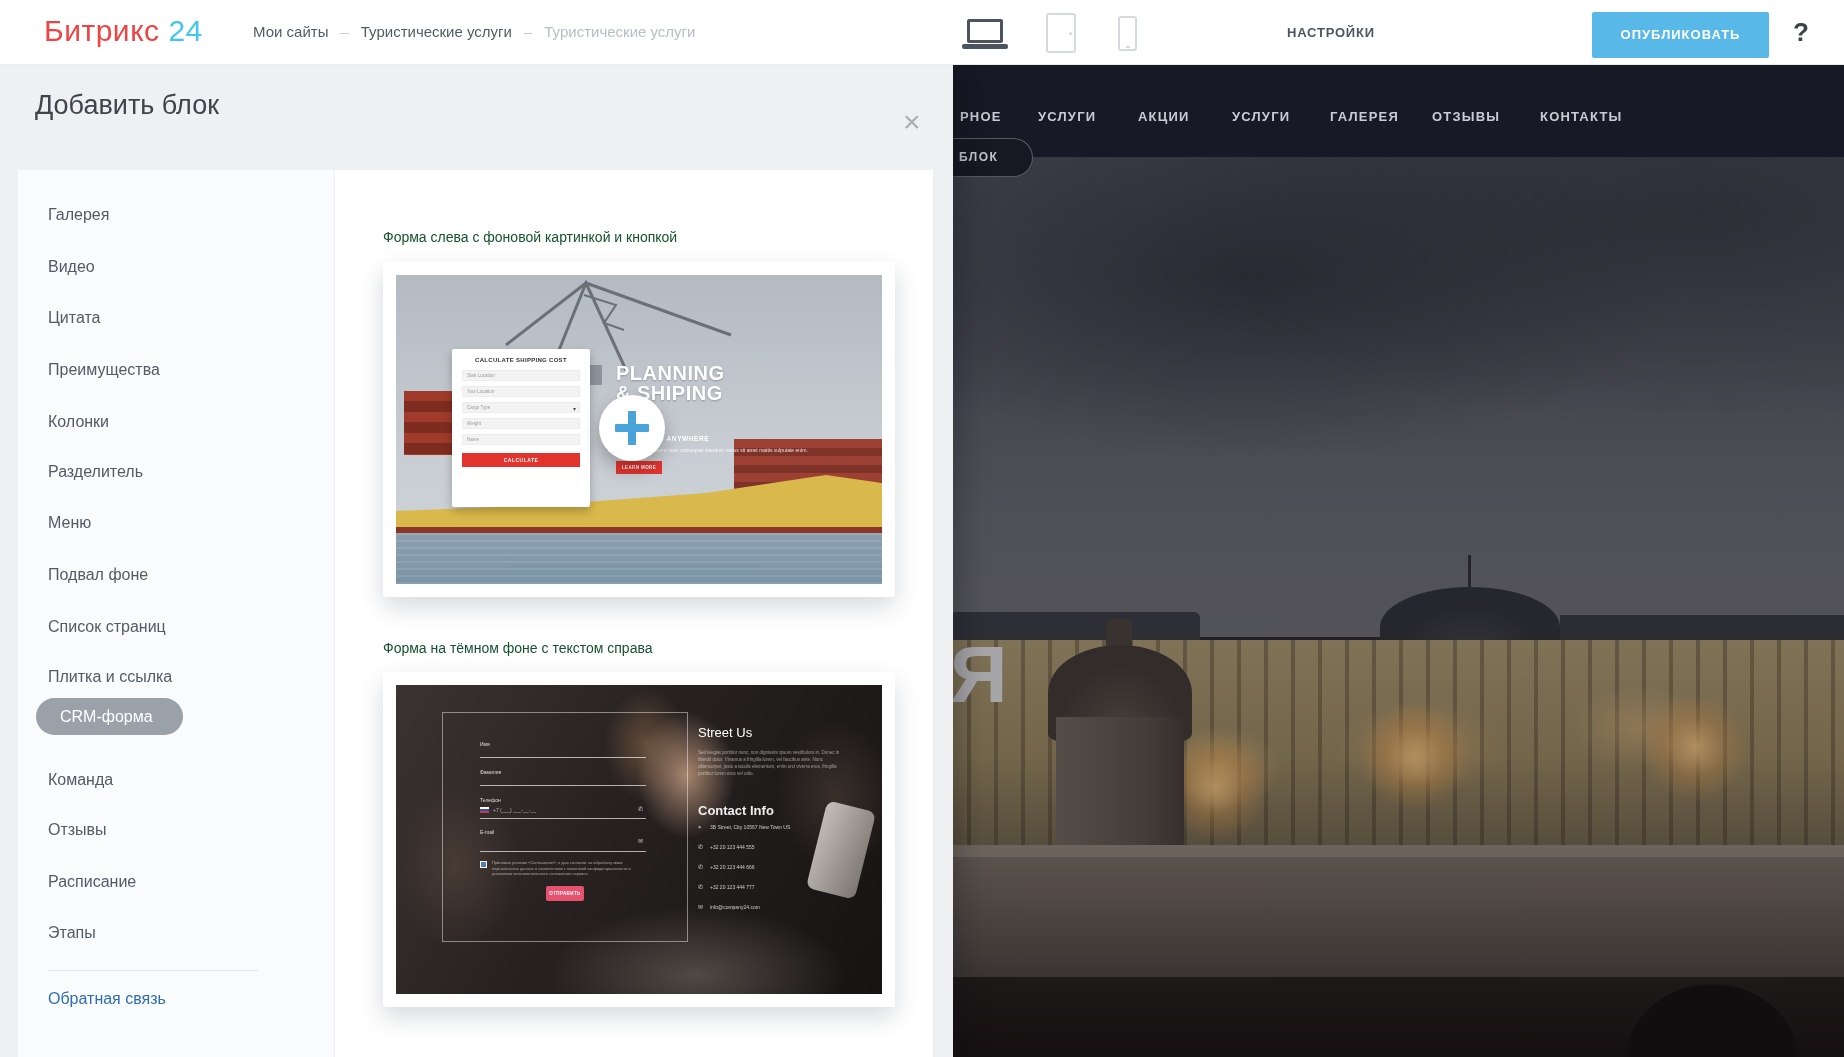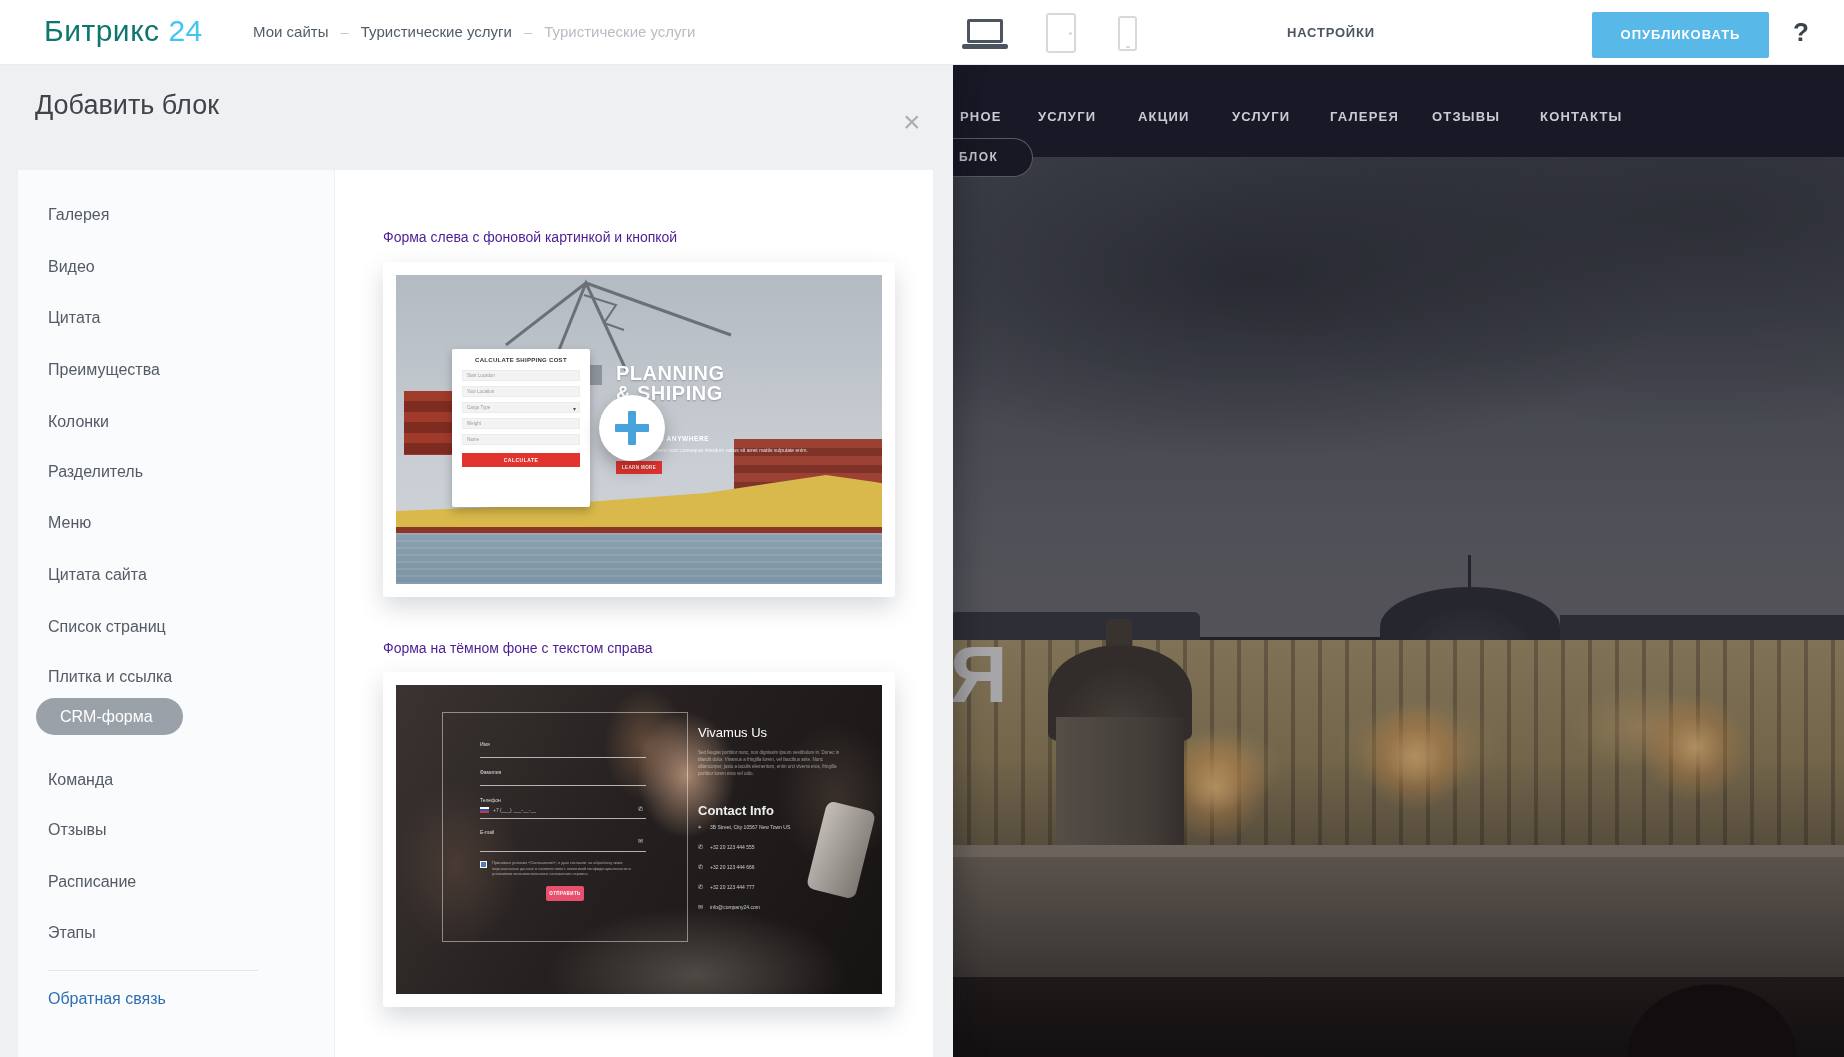--- a/index.html
+++ b/index.html
@@ -3,21 +3,21 @@
 <meta charset="utf-8">
 <style>
   html,body{margin:0;padding:0;background:#dfe2e5;}
   *{box-sizing:border-box;font-family:"Liberation Sans","DejaVu Sans",sans-serif;}
   .screen{position:relative;width:1844px;height:1057px;overflow:hidden;background:#eef0f2;}
   .abs{position:absolute;}
 
   
   .header{position:absolute;left:0;top:0;width:1844px;height:65px;background:#fff;border-bottom:1px solid #ececee;z-index:40;}
   .logo{position:absolute;left:44px;top:14px;font-size:30px;color:#4a5460;letter-spacing:.5px;cursor:pointer;}
-  .logo b{font-weight:400;color:#0f766e;}
+  .logo b{font-weight:400;color:#ef4444;}
   .logo span{color:#41c6f1;}
   .crumbs{position:absolute;left:253px;top:23px;font-size:15px;color:#525c66;}
   .crumbs span{margin-right:12px;}
   .crumb-sep{color:#c6cbd0;margin-right:12px;}
   .crumb-muted{color:#b7bdc4;}
   .dev-laptop{position:absolute;left:962px;top:19px;width:46px;height:30px;cursor:pointer;}
   .dev-laptop .scr{position:absolute;left:5px;top:0;width:36px;height:24px;border:3px solid #4c555f;border-radius:2px;background:#fff;}
   .dev-laptop .base{position:absolute;left:0;top:25px;width:46px;height:5px;background:#4c555f;border-radius:2px;}
   .dev-tablet{position:absolute;left:1046px;top:13px;width:30px;height:40px;border:2px solid #d6d9dd;border-radius:3px;cursor:pointer;}
   .dev-tablet:after{content:"";position:absolute;right:2px;top:17px;width:3px;height:3px;border-radius:50%;background:#d6d9dd;}
@@ -65,21 +65,21 @@
   .panel{position:absolute;left:0;top:65px;width:953px;height:992px;background:#eef0f2;z-index:30;box-shadow:8px 0 26px rgba(10,10,20,.28);}
   .panel-title{position:absolute;left:35px;top:25px;font-size:27px;font-weight:300;color:#3f434a;}
   .panel-close{position:absolute;left:903px;top:42px;font-size:30px;font-weight:300;color:#a8aeb4;line-height:1;cursor:pointer;}
   .panel-inner{position:absolute;left:18px;top:105px;width:915px;height:887px;background:#fff;}
   .sb{position:absolute;left:0;top:0;width:317px;height:887px;background:#fafbfc;border-right:1px solid #eff1f3;}
   .sb-item{position:absolute;left:30px;height:24px;font-size:16px;color:#535b65;line-height:24px;cursor:pointer;white-space:nowrap;}
   .sb-pill{position:absolute;left:18px;top:528px;width:147px;height:37px;background:#9ba1a9;border-radius:19px;color:#fff;font-size:16px;line-height:37px;padding-left:24px;cursor:pointer;}
   .sb-divider{position:absolute;left:30px;top:800px;width:210px;height:1px;background:#e4e7ea;}
   .sb-link{position:absolute;left:30px;top:820px;font-size:16px;color:#2e6eb4;cursor:pointer;}
 
-  .content-label{position:absolute;left:365px;font-size:14px;color:#4c1d95;}
+  .content-label{position:absolute;left:365px;font-size:14px;color:#14532d;}
   .thumb-card{position:absolute;left:365px;width:512px;height:335px;background:#fff;border-radius:3px;box-shadow:0 10px 24px rgba(55,65,80,.20);padding:13px;cursor:pointer;}
   .scene{position:relative;width:486px;height:309px;overflow:hidden;background:#b7bec5;}
 
   
   .s1-sky{position:absolute;inset:0;background:linear-gradient(180deg,#b3bac1 0%,#c9ced4 60%,#cfd4d8 100%);}
   .s1-water{position:absolute;left:0;top:258px;width:486px;height:51px;background:repeating-linear-gradient(180deg,rgba(255,255,255,.10) 0 2px,transparent 2px 7px),linear-gradient(180deg,#8aa0b0,#7b93a4);}
   .s1-cont-left{position:absolute;left:8px;top:116px;width:64px;height:64px;background:repeating-linear-gradient(180deg,#a03b2b 0 10px,#7f2c20 10px 21px);box-shadow:inset -8px 0 rgba(0,0,0,.18);}
   .s1-cont-right{position:absolute;left:338px;top:164px;width:148px;height:50px;background:repeating-linear-gradient(180deg,#99392a 0 9px,#7a2a1f 9px 17px);opacity:.95;}
   .s1-bridge{position:absolute;left:96px;top:186px;width:30px;height:30px;background:#e9eaec;border:1px solid #c3c7cb;}
   .s1-headline{position:absolute;left:220px;top:88px;color:#fff;font-size:20px;font-weight:700;letter-spacing:.5px;line-height:1.0;text-shadow:0 1px 2px rgba(0,0,0,.25);}
@@ -181,21 +181,21 @@
     <div class="panel-inner">
 
       <div class="sb">
         <div class="sb-item" style="top:33px">Галерея</div>
         <div class="sb-item" style="top:85px">Видео</div>
         <div class="sb-item" style="top:136px">Цитата</div>
         <div class="sb-item" style="top:188px">Преимущества</div>
         <div class="sb-item" style="top:240px">Колонки</div>
         <div class="sb-item" style="top:290px">Разделитель</div>
         <div class="sb-item" style="top:341px">Меню</div>
-        <div class="sb-item" style="top:393px">Цитата сайта</div>
+        <div class="sb-item" style="top:393px">Подвал фоне</div>
         <div class="sb-item" style="top:445px">Список страниц</div>
         <div class="sb-item" style="top:495px">Плитка и ссылка</div>
         <div class="sb-pill">CRM-форма</div>
         <div class="sb-item" style="top:598px">Команда</div>
         <div class="sb-item" style="top:648px">Отзывы</div>
         <div class="sb-item" style="top:700px">Расписание</div>
         <div class="sb-item" style="top:751px">Этапы</div>
         <div class="sb-divider"></div>
         <div class="sb-link">Обратная связь</div>
       </div>
@@ -266,21 +266,21 @@
           <div class="s2-label" style="left:97px;top:122px;color:#bbb">+7 (___) ___-__-__</div>
           <div class="s2-line" style="left:84px;top:133px;width:166px"></div>
           <div class="s2-icon" style="left:242px;top:120px">✆</div>
           <div class="s2-label" style="left:84px;top:144px">E-mail</div>
           <div class="s2-line" style="left:84px;top:166px;width:166px"></div>
           <div class="s2-icon" style="left:242px;top:152px">✉</div>
           <div class="s2-check"></div>
           <div class="s2-consent">Принимая условия «Соглашения», я даю согласие на обработку моих персональных данных в соответствии с политикой конфиденциальности и условиями пользовательского соглашения сервиса.</div>
           <div class="s2-submit">ОТПРАВИТЬ</div>
 
-          <div class="s2-h1">Vivamus Us</div>
+          <div class="s2-h1">Street Us</div>
           <div class="s2-para">Sed feugiat porttitor nunc, non dignissim ipsum vestibulum in. Donec in blandit dolor. Vivamus a fringilla lorem, vel faucibus ante. Nunc ullamcorper, justo a iaculis elementum, enim orci viverra eros, fringilla porttitor lorem eros vel odio.</div>
           <div class="s2-h2">Contact Info</div>
           <div class="s2-row" style="top:138px"><span class="ic">⌖</span><span>3B Street, City 10567 New Town US</span></div>
           <div class="s2-row" style="top:158px"><span class="ic">✆</span><span>+32 20 123 444 555</span></div>
           <div class="s2-row" style="top:178px"><span class="ic">✆</span><span>+32 20 123 444 666</span></div>
           <div class="s2-row" style="top:198px"><span class="ic">✆</span><span>+32 20 123 444 777</span></div>
           <div class="s2-row" style="top:218px"><span class="ic">✉</span><span>info@company24.com</span></div>
         </div>
       </div>
     </div>

